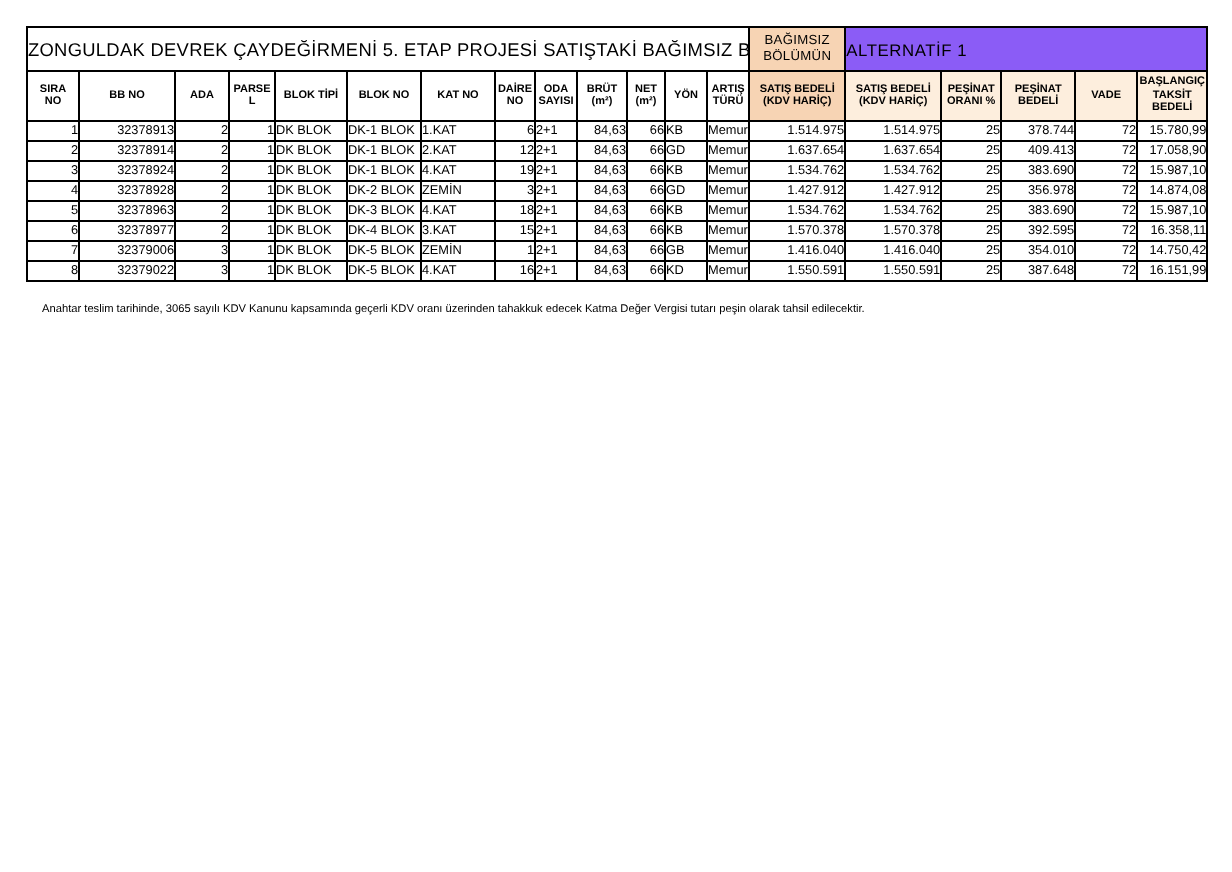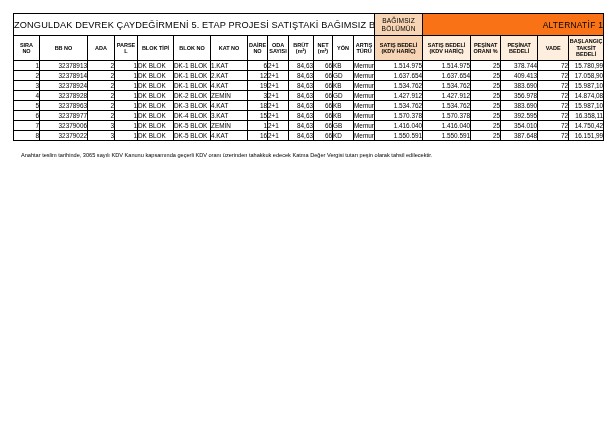--- a/index.html
+++ b/index.html
@@ -62,24 +62,24 @@
   .banner-orange-dark {
     background: #f7d4b4;
     font-size: 6.6px;
     font-weight: bold;
     line-height: 1.12;
     white-space: normal;
     text-align: center;
     padding: 1px 1px;
   }
   .banner-orange-light {
-    background: #f97316;
+    background: #8b5cf6;
     font-size: 8.4px;
     font-weight: bold;
-    text-align: right;
+    text-align: left;
     letter-spacing: 0.3px;
   }
 
   
   .hdr {
     height: 25px;
     text-align: center;
     font-size: 5.5px;
     font-weight: bold;
     line-height: 1.18;

